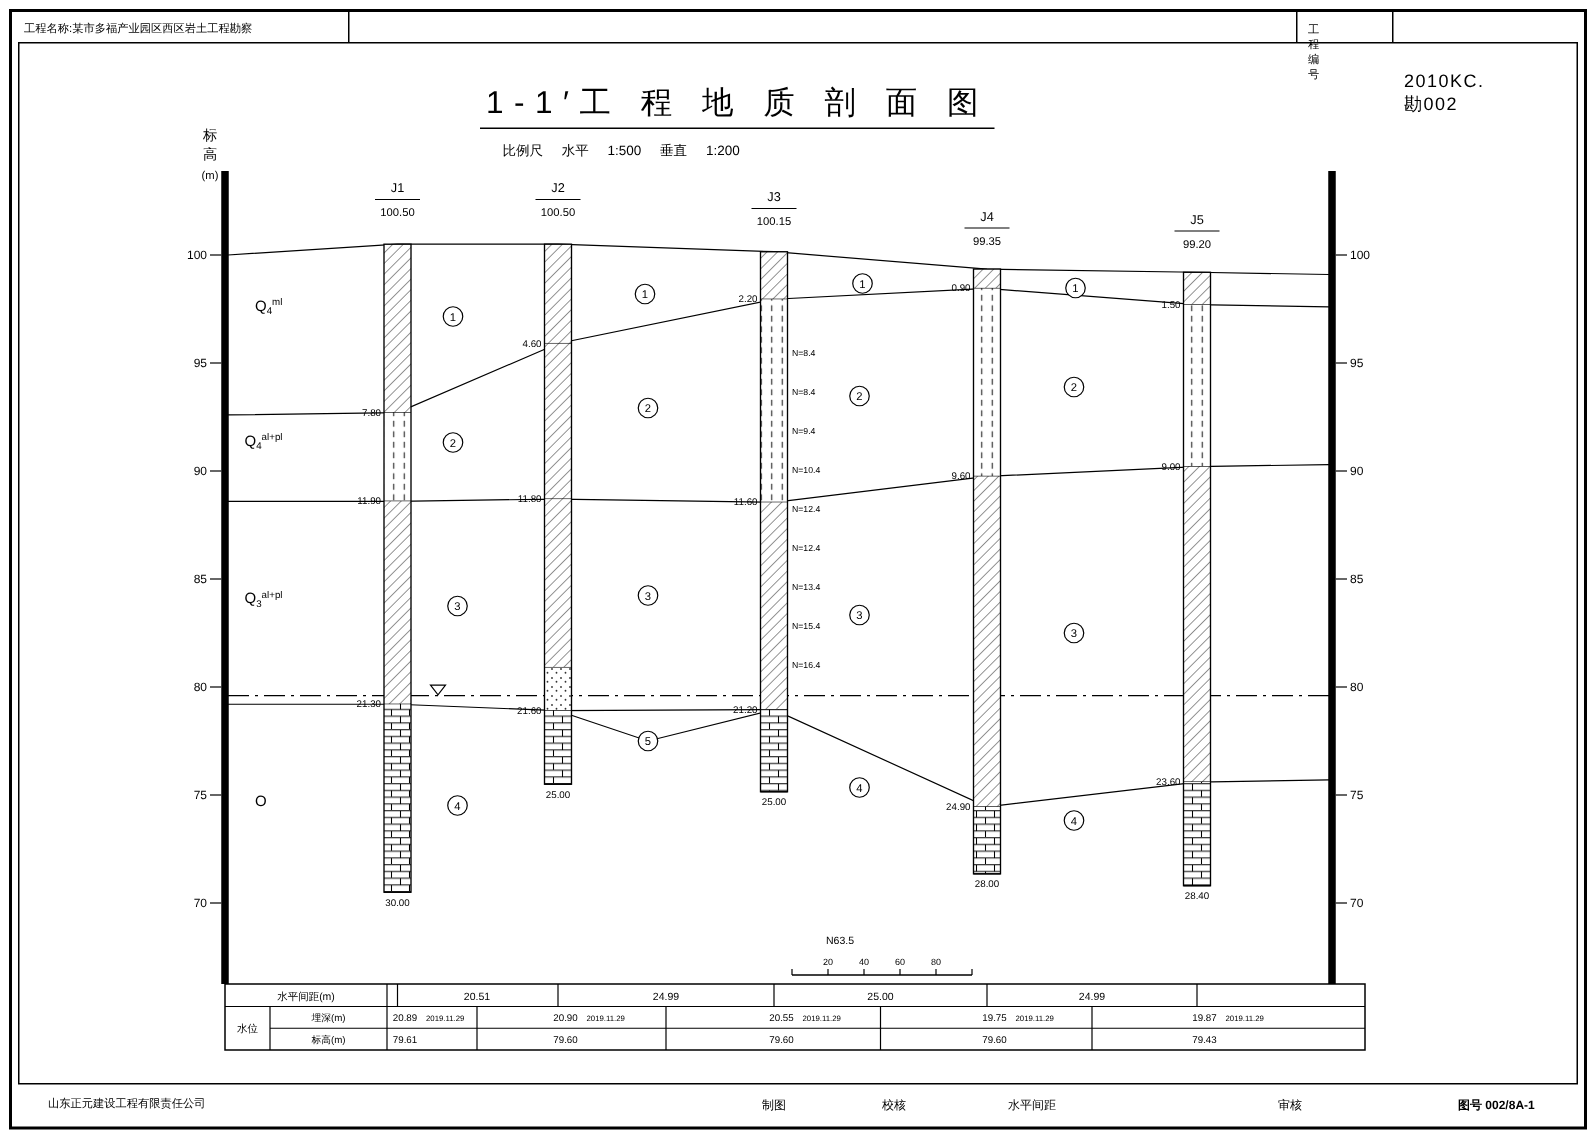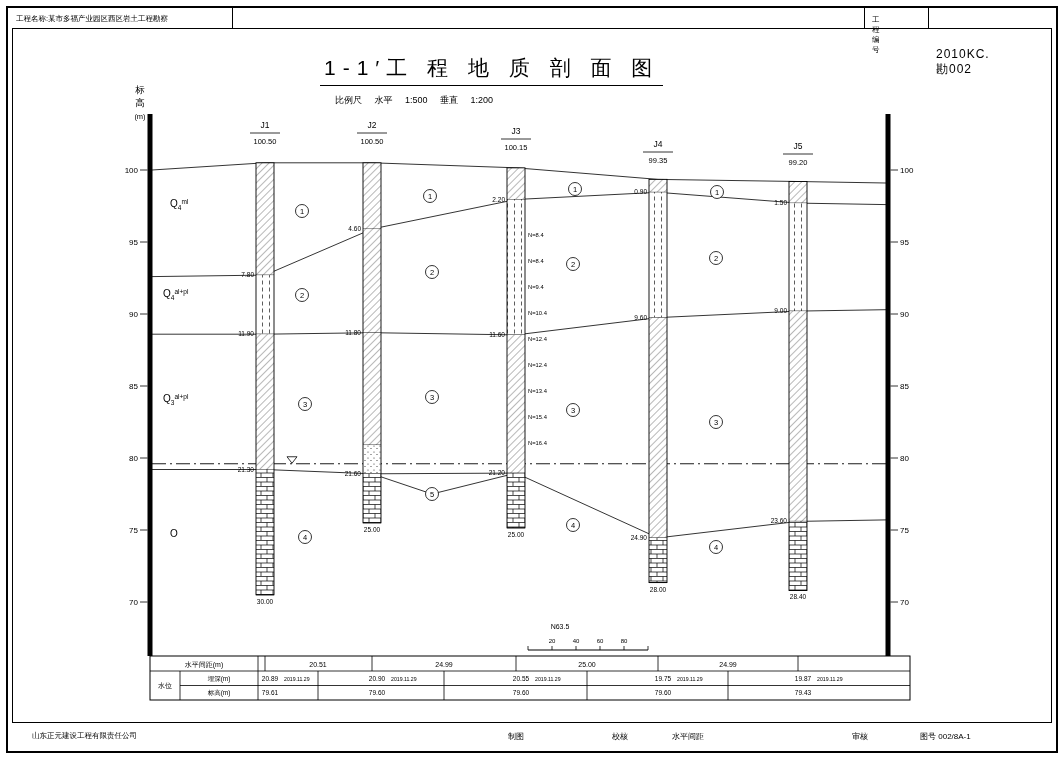--- a/index.html
+++ b/index.html
@@ -15,21 +15,21 @@
   .vdiv { position: absolute; top: 0; bottom: 0; width: 1px; background: #000; }
   .ts-project { left: 8px; top: 6px; font-size: 7.5px; }
   .ts-numlabel { left: 864px; top: 7px; font-size: 7.5px; }
   .ts-num { left: 928px; top: 3px; font-size: 12px; letter-spacing: 1px; margin-top: 36px; }
   .title-wrap { position: absolute; left: 320px; top: 54px; width: 290px; text-align: right; }
   .title-text { display: inline-block; font-size: 21px; letter-spacing: 7px; padding: 0 4px 3px 4px; border-bottom: 1.5px solid #000; white-space: nowrap; }
   .scalerow { position: absolute; left: 330px; top: 94px; width: 320px; text-align: left; font-size: 9px; white-space: nowrap; }
   .scalerow span { margin: 0 5px; }
   .ft { position: absolute; top: 8px; font-size: 8px; white-space: nowrap; }
   .ft-company { left: 24px; font-size: 7.5px; }
-  .ft-no { left: 912px; }
+  .ft-no { left: 964px; font-weight: bold; }
 </style>
 </head>
 <body>
 
 <div class="sheet">
 
   <svg id="drawing" viewBox="0 0 1064 759">
     <defs>
       <pattern id="p-hatch" width="5" height="5" patternUnits="userSpaceOnUse" patternTransform="rotate(45)">
         <rect width="5" height="5" fill="#fff"></rect>
@@ -329,21 +329,21 @@
     <span>比例尺</span>
     <span>水平</span>
     <span>1:500</span>
     <span>垂直</span>
     <span>1:200</span>
   </div>
 
   <div class="botstrip">
     <span class="ft ft-company">山东正元建设工程有限责任公司</span>
     <span class="ft" style="left:500px">制图</span>
-    <span class="ft" style="left:604px">校核</span>
+    <span class="ft" style="left:580px">校核</span>
     <span class="ft" style="left:664px">水平间距</span>
     <span class="ft" style="left:844px">审核</span>
     <span class="ft ft-no">
       <span>图号</span>
       <span>002/8A-1</span>
     </span>
   </div>
 
 </div>
 

